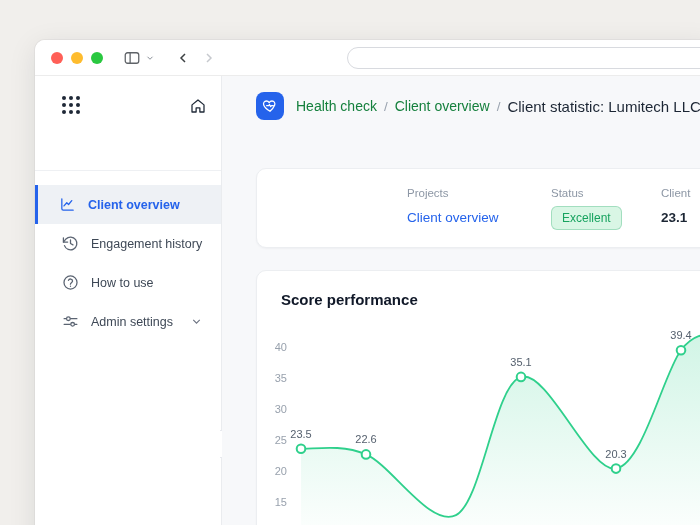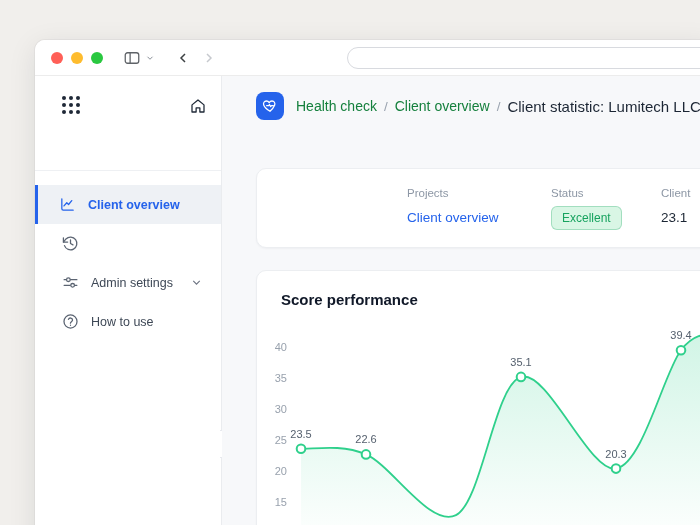--- a/index.html
+++ b/index.html
@@ -49,21 +49,21 @@
   .crumb-sep { color:#9aa3af; font-size:13.5px; padding:0 7px; }
   .crumb-cur { color:#1c2634; font-size:15px; }
 
   
   .card { position:absolute; left:34px; background:#fff; border:1px solid #eceef1; border-radius:10px;
           box-shadow:0 1px 2px rgba(16,24,40,.04); }
   .summary-card { top:92px; width:486px; height:80px; }
   .field { position:absolute; top:18px; }
   .f-label { font-size:11.5px; color:#8d97a5; margin-bottom:9px; }
   .f-link { font-size:13.5px; color:#2563eb; cursor:pointer; }
-  .f-text { font-size:13.5px; color:#1c2634; font-weight:400; }
+  .f-text { font-size:13.5px; color:#1c2634; font-weight:700; }
   .badge { display:inline-block; font-size:12px; color:#17a35f; background:#d9f6e5;
            border:1px solid rgba(23,163,95,.28); border-radius:6px; padding:4px 10px; margin-top:-3px; }
 
   .chart-card { top:194px; width:486px; height:300px; }
   .chart-title { font-size:15px; font-weight:700; color:#101828; padding:20px 0 0 24px; }
   .chart-svg { position:absolute; left:8px; top:60px; }
   .tick { font-size:11px; fill:#98a1ad; font-family:"Liberation Sans","DejaVu Sans",sans-serif; }
   .ptlabel { font-size:11px; fill:#55606e; font-family:"Liberation Sans","DejaVu Sans",sans-serif; }
 </style>
 </head>
@@ -149,46 +149,47 @@
             <span>Client overview</span>
           </div>
           <div class="nav-item">
             <span class="ni">
               <svg width="17" height="17" viewBox="0 0 24 24" fill="none" stroke="currentColor" stroke-width="1.8" stroke-linecap="round" stroke-linejoin="round">
                   <polyline points="2 4 2 10 8 10"></polyline>
                   <path d="M3.5 15a9 9 0 1 0 2.1-9.4L2 10"></path>
                   <polyline points="12 7 12 12 15.5 14"></polyline>
                 </svg>
             </span>
+            <span>Engagement history</span>
+          </div>
+          <div class="nav-item">
+            <span class="ni">
+              <svg width="17" height="17" viewBox="0 0 24 24" fill="none" stroke="currentColor" stroke-width="1.8" stroke-linecap="round">
+                  <circle cx="12" cy="12" r="9.2"></circle>
+                  <path d="M9.1 9a3 3 0 0 1 5.8 1c0 2-3 2.6-3 4.4"></path>
+                  <line x1="12" y1="17.3" x2="12" y2="17.4"></line>
+                </svg>
+            </span>
+            <span>How to use</span>
           </div>
           <div class="nav-item">
             <span class="ni">
               <svg width="17" height="17" viewBox="0 0 24 24" fill="none" stroke="currentColor" stroke-width="1.8" stroke-linecap="round">
                   <line x1="3" y1="8" x2="21" y2="8"></line>
                   <circle cx="9" cy="8" r="2.6" fill="#fff"></circle>
                   <line x1="3" y1="16" x2="21" y2="16"></line>
                   <circle cx="15" cy="16" r="2.6" fill="#fff"></circle>
                 </svg>
             </span>
             <span>Admin settings</span>
             <span class="nav-chev">
               <svg width="13" height="13" viewBox="0 0 24 24" fill="none" stroke="currentColor" stroke-width="2">
                   <polyline points="6 9 12 15 18 9"></polyline>
                 </svg>
             </span>
-          </div>
-          <div class="nav-item">
-            <span class="ni">
-              <svg width="17" height="17" viewBox="0 0 24 24" fill="none" stroke="currentColor" stroke-width="1.8" stroke-linecap="round">
-                  <circle cx="12" cy="12" r="9.2"></circle>
-                  <path d="M9.1 9a3 3 0 0 1 5.8 1c0 2-3 2.6-3 4.4"></path>
-                  <line x1="12" y1="17.3" x2="12" y2="17.4"></line>
-                </svg>
-            </span>
-            <span>How to use</span>
           </div>
         </nav>
 
         <div class="collapse">
           <span style="display:flex">
             <svg width="10" height="10" viewBox="0 0 24 24" fill="none" stroke="currentColor" stroke-width="2.6">
                 <polyline points="15 18 9 12 15 6"></polyline>
               </svg>
           </span>
         </div>

